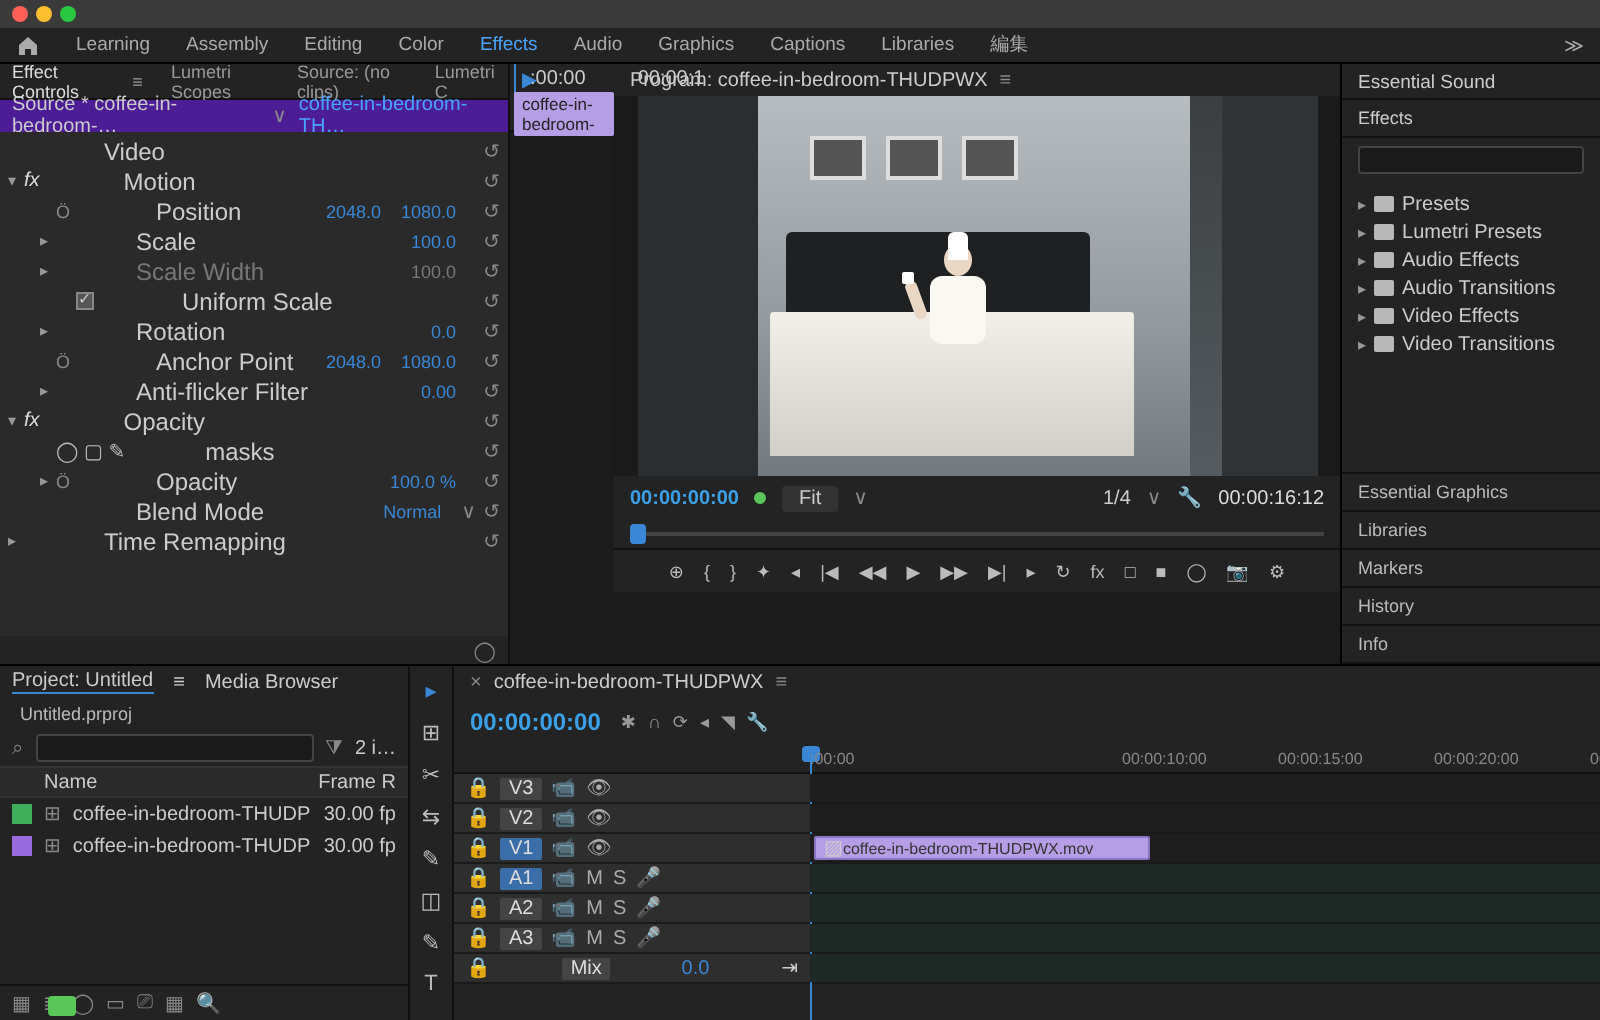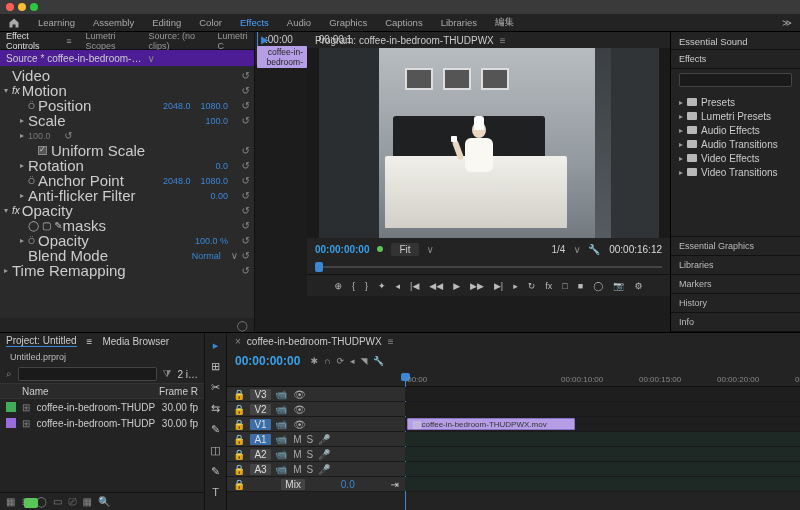--- a/index.html
+++ b/index.html
@@ -15,32 +15,32 @@
 .main { display:flex; height:300px; }
 .left-col { width:255px; display:flex; flex-direction:column; border-right:1px solid #111; }
 .ec-tabs { height:18px; display:flex; align-items:center; gap:14px; padding:0 6px; background:#232323; border-bottom:1px solid #111;}
 .ec-tabs span { font-size:9px; color:#999; }
 .ec-source { height:16px; display:flex; align-items:center; padding:0 6px; gap:6px; background:#4c1d95; font-size:9px; }
 .ec-source .master { color:#4aa3ff; }
 .ec-props { flex:1; background:#2a2a2a; overflow:hidden; padding:2px 0; }
 .prop-row { display:flex; align-items:center; height:15px; padding:0 4px; }
 .prop-row .caret { width:8px; font-size:8px; color:#999; }
 .prop-row .stop { width:10px; font-size:9px; color:#888; }
-.prop-row .lbl { flex:1; font-size:15px; color:#ccc; }
+.prop-row .lbl { flex:1; font-size:12px; color:#ccc;margin-left:40px; }
 .prop-row .v1, .prop-row .v2 { color:#3a87d6; font-size:9px; margin-right:10px; }
 .prop-row .dim { color:#777; }
 .prop-row .rst { width:12px; text-align:right; color:#888; font-size:10px; }
 .prop-row.ind2 { padding-left:20px; }
 .prop-row.ind3 { padding-left:30px; }
 .cb { width:9px; height:9px; background:#555; border:1px solid #888; display:inline-block; margin-right:4px; position:relative; }
 .cb::after { content:"✓"; position:absolute; top:-2px; left:0; font-size:8px; color:#ccc;}
 .mid-col { flex:1; display:flex; flex-direction:column; background:#1c1c1c; }
 .keyframe-strip { height:34px; background:#232323; position:relative; border-bottom:1px solid #111; }
 .keyframe-strip .times { position:absolute; top:2px; left:6px; font-size:8.5px; color:#999; display:flex; gap:26px;}
-.keyframe-strip .clip-tag { position:absolute; top:14px; left:2px; background:#b69ee6; color:#222; font-size:8.5px; padding:1px 4px; border-radius:1px;text-align:right;}
+.keyframe-strip .clip-tag { position:absolute; top:14px; left:2px; background:#b69ee6; color:#222; font-size:8.5px; padding:1px 4px; border-radius:1px;}
 .keyframe-strip .playline { position:absolute; left:2px; top:0; width:1px; height:100%; background:#3a87d6; }
 .prog-tab { height:16px; display:flex; align-items:center; padding:0 8px; font-size:9px; color:#ccc; background:#232323; }
 .viewer-wrap { flex:1; display:flex; align-items:center; justify-content:center; background:#1a1a1a; }
 .viewer { width:340px; height:190px; background:#000; position:relative; overflow:hidden; }
 .viewer .wall-l { position:absolute; left:0; top:0; width:60px; height:100%; background:#2a2e30; }
 .viewer .wall-r { position:absolute; right:0; top:0; width:48px; height:100%; background:#303436; }
 .viewer .door { position:absolute; right:48px; top:0; width:16px; height:100%; background:linear-gradient(#3b3f42,#555b5f); }
 .viewer .room { position:absolute; left:60px; top:0; right:64px; height:100%; background:linear-gradient(#b7bcc0 0%, #939a9f 60%, #727a80 100%); }
 .viewer .frame { position:absolute; width:28px; height:22px; background:#555; border:2px solid #ddd; top:20px; }
 .viewer .frame.f1 { left:86px; }
@@ -148,20 +148,21 @@
     <div class="ec-tabs">
       <span style="color:#ddd">Effect Controls</span>
       <span>≡</span>
       <span>Lumetri Scopes</span>
       <span>Source: (no clips)</span>
       <span>Lumetri C</span>
     </div>
     <div class="ec-source">
       <span>Source * coffee-in-bedroom-…</span>
       <span style="color:#888">∨</span>
+      <span class="master">coffee-in-bedroom-TH…</span>
     </div>
     <div class="ec-props" id="ec-props">
         <div class="prop-row ind0">
           <span class="caret"></span>
           <span class="lbl">Video</span>
           <span class="rst">↺</span>
         </div>
         <div class="prop-row ind0">
           <span class="caret">▾</span>
           <span style="font-style:italic;color:#ddd;margin-right:2px">fx</span>
@@ -177,20 +178,21 @@
           <span class="rst">↺</span>
         </div>
         <div class="prop-row ind2">
           <span class="caret">▸</span>
           <span class="lbl">Scale</span>
           <span class="v1">100.0</span>
           <span class="rst">↺</span>
         </div>
         <div class="prop-row ind2">
           <span class="caret">▸</span>
+          <span class="lbl dim">Scale Width</span>
           <span class="v1 dim">100.0</span>
           <span class="rst">↺</span>
         </div>
         <div class="prop-row ind3">
           <span class="caret"></span>
           <span class="cb"></span>
           <span class="lbl">Uniform Scale</span>
           <span class="rst">↺</span>
         </div>
         <div class="prop-row ind2">

